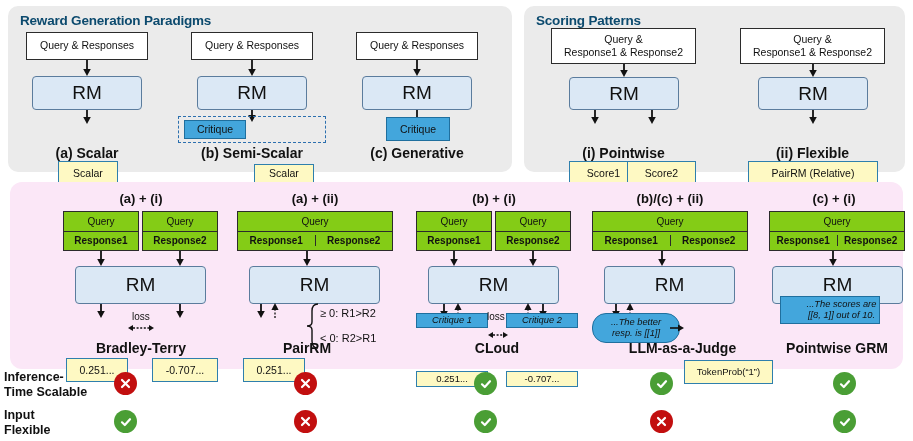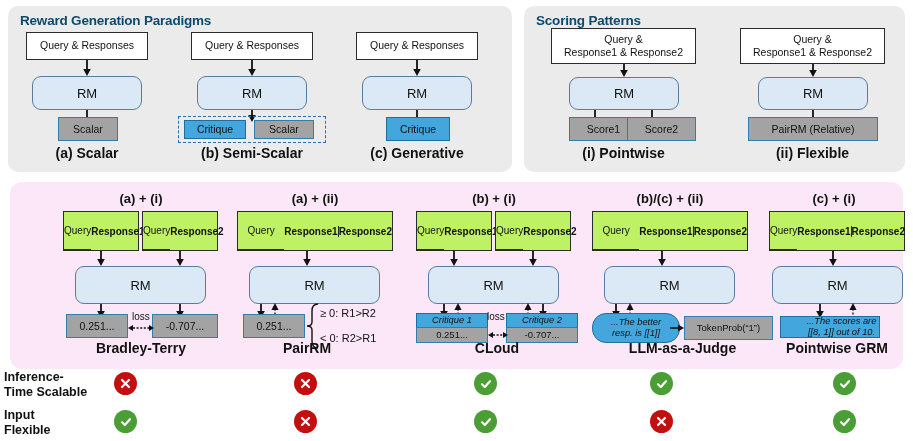--- a/index.html
+++ b/index.html
@@ -35,38 +35,39 @@
     justify-content: center;
     font-size: 10.5px;
     color: #111;
     text-align: center;
     line-height: 1.25;
   }
   .rm-box {
     position: absolute;
     background: #dbe8f5;
     border: 1.6px solid #5b7c9d;
-    border-radius: 9px;
+    border-radius: 4px;
     display: flex;
     align-items: center;
     justify-content: center;
-    font-size: 13px;
+    font-size: 19px;
     color: #111;
   }
   .out-light {
     position: absolute;
-    background: #a3a3a3;
+    background: #fef9c3;
     border: 1.6px solid #2e7fad;
     display: flex;
     align-items: center;
     justify-content: center;
     font-size: 10.5px;
     color: #111;
     text-align:center;
     line-height:1.2;
+    margin-top:44px;
   }
   .out-dark {
     position: absolute;
     background: #43a6dc;
     border: 1.6px solid #1f6f9e;
     display: flex;
     align-items: center;
     justify-content: center;
     font-size: 10.5px;
     color: #111;
@@ -107,22 +108,22 @@
     left: 10px; top: 182px;
     width: 893px; height: 187px;
     background: #fbe7f7;
     border-radius: 12px;
   }
 
   
   .stack {
     position: absolute;
     border: 1.6px solid #2b2b2b;
-    background: #bef264;
-    display:flex; 
+    background: #84cc16;
+    display:flex; flex-direction:column;
   }
   .stack .row1, .stack .row2 {
     flex:1; display:flex; align-items:center; justify-content:center;
     font-size: 10px; color:#111;
   }
   .stack .row1 { border-bottom: 1.6px solid #2b2b2b; }
   .stack .row2 { display:flex; }
   .stack .half {
     flex:1; display:flex; align-items:center; justify-content:center;
     font-size: 10px;
@@ -408,21 +409,21 @@
 </svg>
 <div class="rm-box" style="left:772px; top:266px; width:131px; height:38px;">RM</div>
 <svg class="arrow" style="left:813px; top:304px; width:14px; height:14px;">
   <line x1="7" y1="0" x2="7" y2="8" stroke="#111" stroke-width="1.8"></line>
   <polygon points="7,14 3.2,7 10.8,7" fill="#111"></polygon>
 </svg>
 <svg class="arrow" style="left:846px; top:303px; width:14px; height:15px;">
   <line x1="7" y1="15" x2="7" y2="6" stroke="#111" stroke-width="1.3" stroke-dasharray="2,1.6"></line>
   <polygon points="7,0 3.4,7 10.6,7" fill="#111"></polygon>
 </svg>
-<div class="out-dark italic-txt" style="left:780px; top:316px; width:100px; height:22px; flex-direction:column;padding-left:23px;">
+<div class="out-dark italic-txt" style="left:780px; top:296px; width:100px; height:28px; flex-direction:column;padding-left:23px;">
   <span>...The scores are</span>
   <span>[[8, 1]] out of 10.</span>
 </div>
 <div class="caption" style="left:769px; top:340px; width:136px;">Pointwise GRM</div>
 
 <div class="rowlabel" style="top:370px;">
   <div>Inference-</div>
   <div>Time Scalable</div>
 </div>
 <div class="mark no" style="left:114px; top:372px;">

